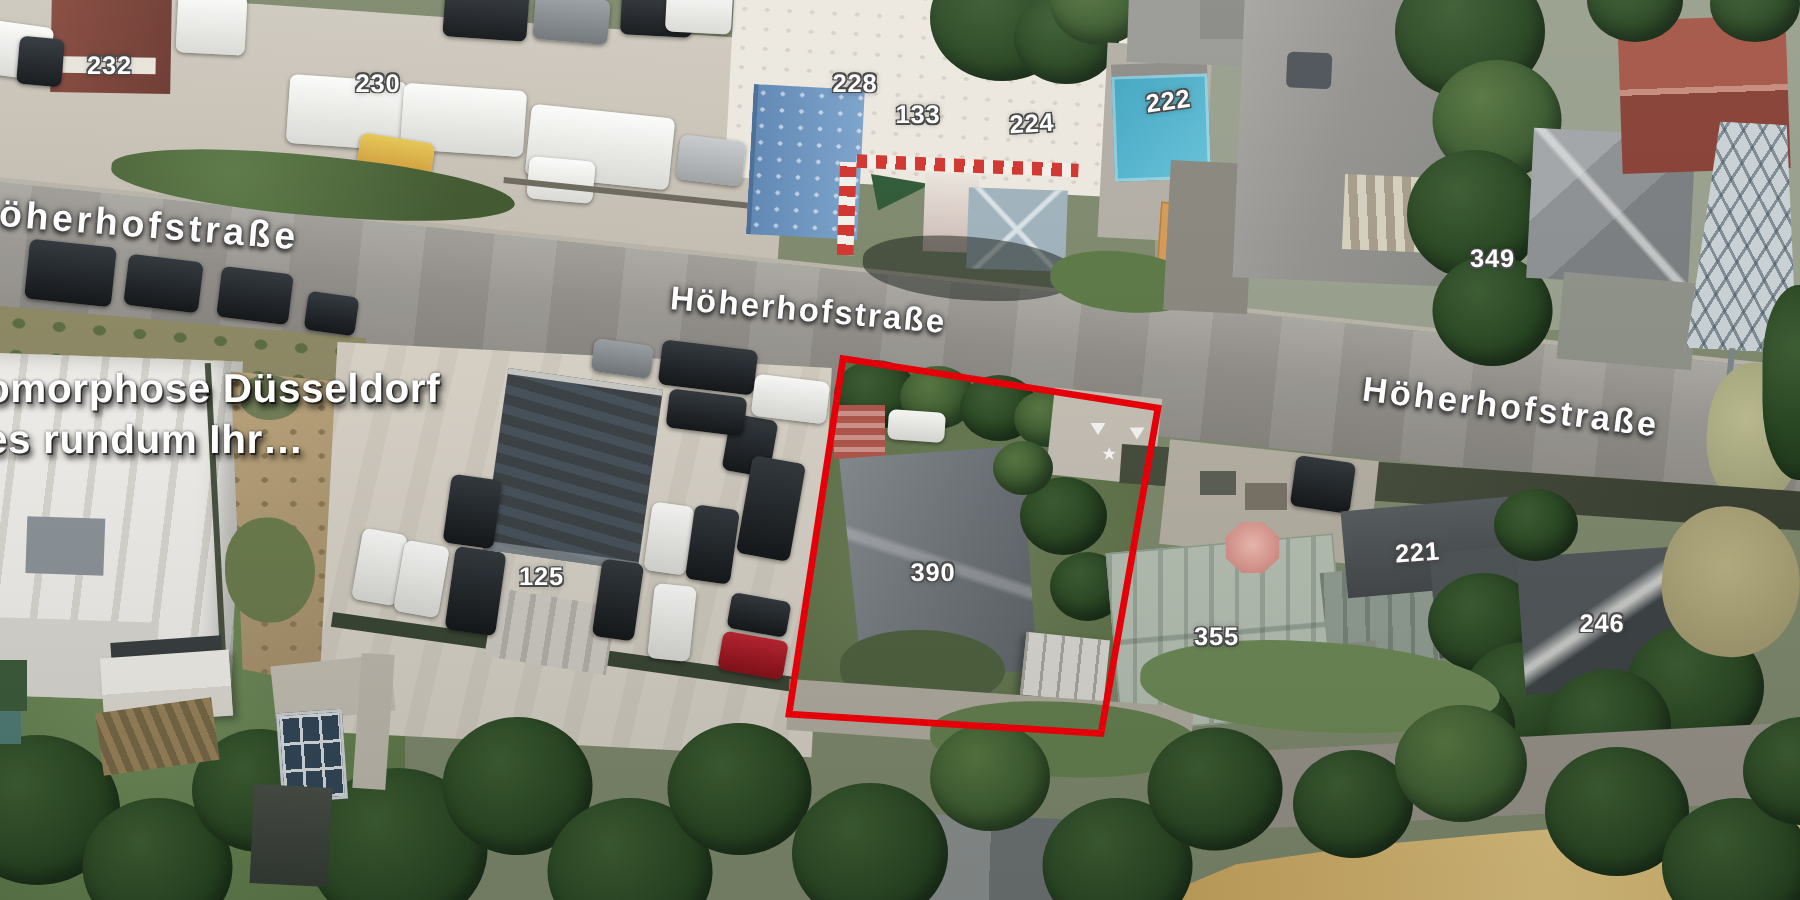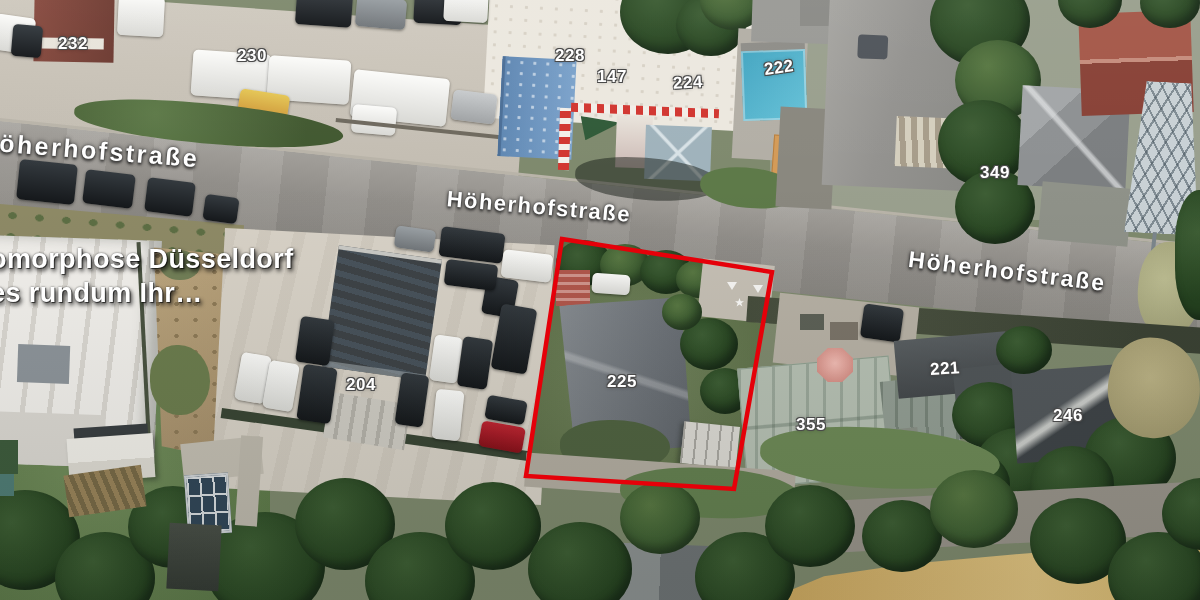--- a/index.html
+++ b/index.html
@@ -310,26 +310,26 @@
   </svg>
 
   <div class="labels">
     <span class="street s-left">Höherhofstraße</span>
     <span class="street s-center">Höherhofstraße</span>
     <span class="street s-right">Höherhofstraße</span>
 
     <span class="hn hn-232">232</span>
     <span class="hn hn-230">230</span>
     <span class="hn hn-228">228</span>
-    <span class="hn hn-226">147</span>
+    <span class="hn hn-226">133</span>
     <span class="hn hn-224">224</span>
     <span class="hn hn-222">222</span>
     <span class="hn hn-218">349</span>
-    <span class="hn hn-227">204</span>
-    <span class="hn hn-225">225</span>
+    <span class="hn hn-227">125</span>
+    <span class="hn hn-225">390</span>
     <span class="hn hn-223">355</span>
     <span class="hn hn-221">221</span>
     <span class="hn hn-219">246</span>
 
     <div class="ad">
       <div>omorphose Düsseldorf</div>
       <div>es rundum Ihr…</div>
     </div>
   </div>
 </div>

